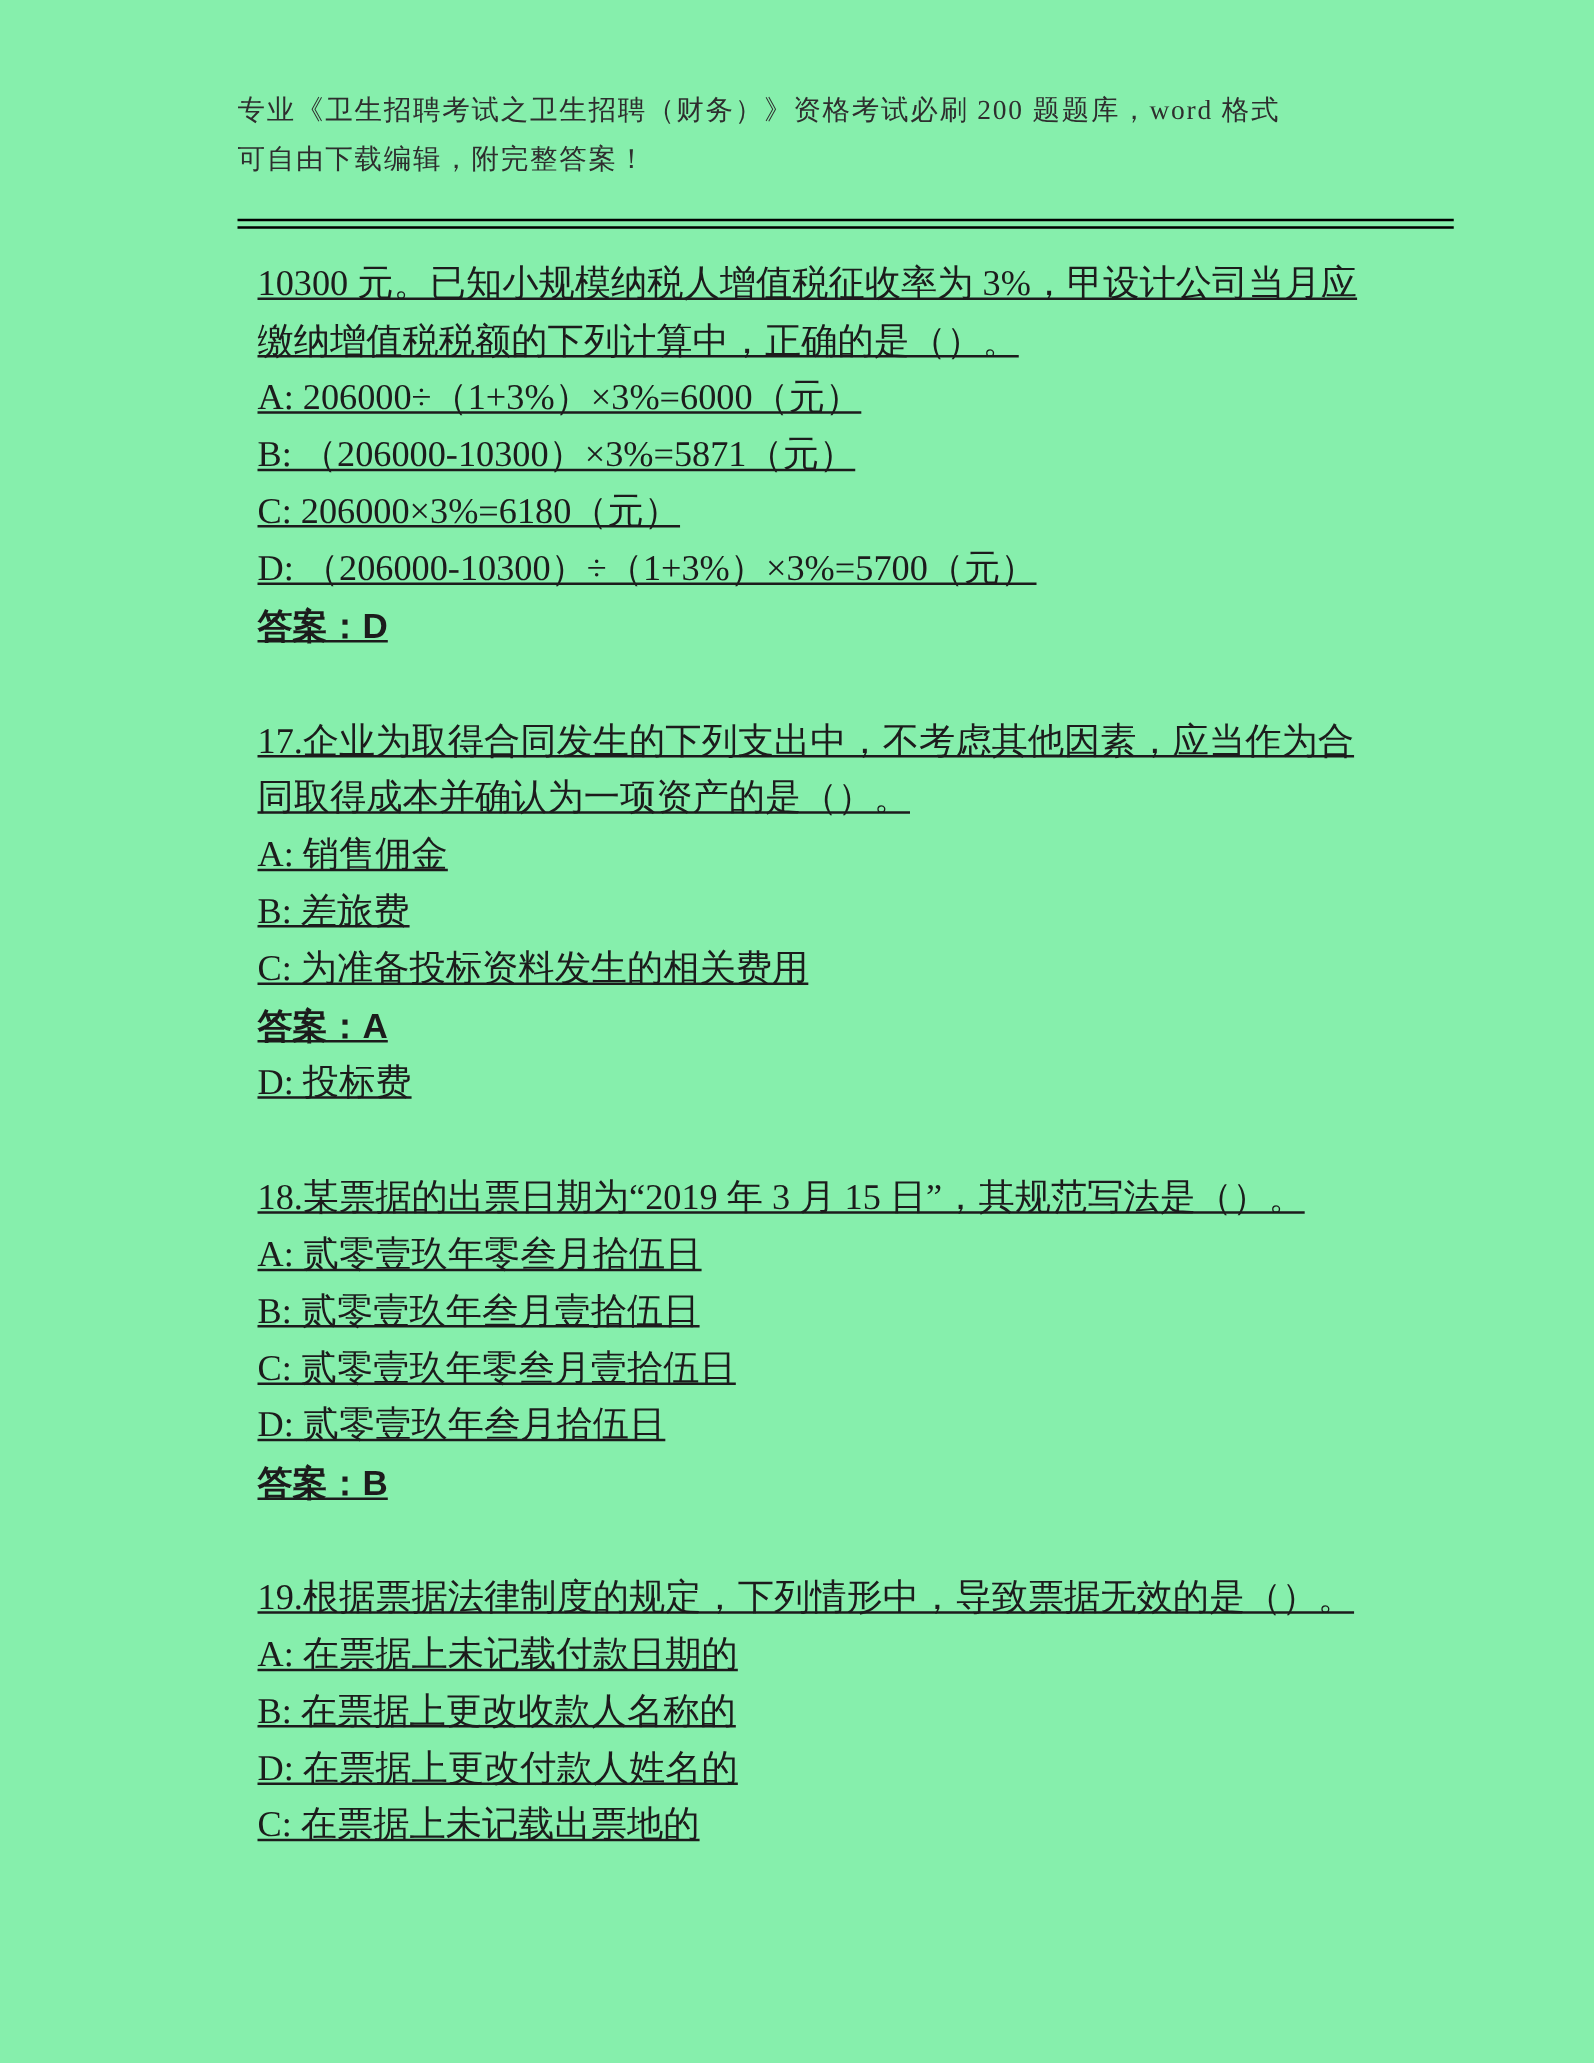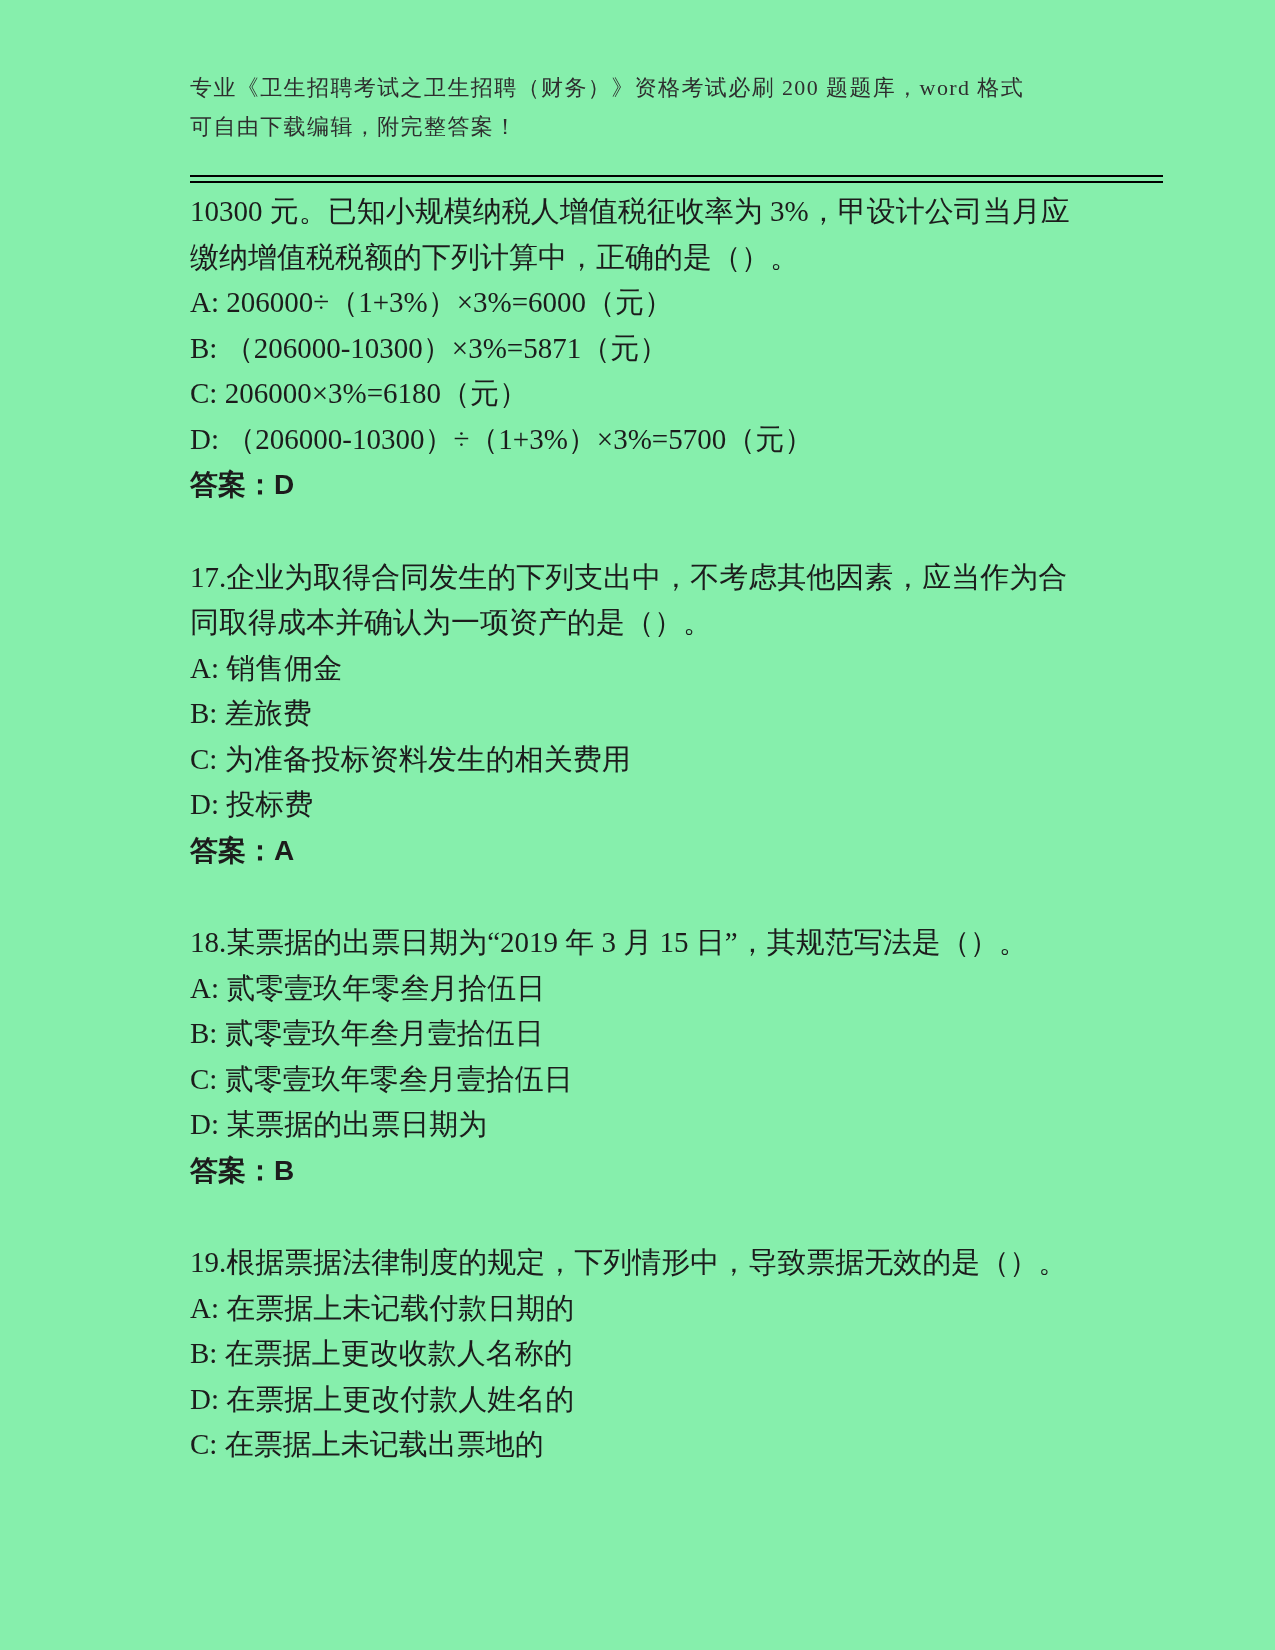--- a/index.html
+++ b/index.html
@@ -39,21 +39,21 @@
     border-top: 2px solid #000000;
     border-bottom: 2px solid #000000;
   }
   
   .doc-body {
     position: absolute;
     left: 190px;
     top: 189px;
     width: 975px;
   }
-  .qblock { margin: 0; }
+  .qblock { margin: 16px; text-decoration: underline; }
   .qblock + .qblock { margin-top: 47px; }
   .line {
     font-size: 29px;
     line-height: 45.5px;
     height: 45.5px;
     white-space: nowrap;
     color: #1c1c1c;
   }
   .answer {
     font-family: "Liberation Sans", "DejaVu Sans", sans-serif;
@@ -84,30 +84,30 @@
       <div class="line">D: （206000-10300）÷（1+3%）×3%=5700（元）</div>
       <div class="line answer">答案：D</div>
     </section>
 
     <section class="qblock">
       <div class="line">17.企业为取得合同发生的下列支出中，不考虑其他因素，应当作为合</div>
       <div class="line">同取得成本并确认为一项资产的是（）。</div>
       <div class="line">A: 销售佣金</div>
       <div class="line">B: 差旅费</div>
       <div class="line">C: 为准备投标资料发生的相关费用</div>
+      <div class="line answer">答案：A</div>
       <div class="line">D: 投标费</div>
-      <div class="line answer">答案：A</div>
     </section>
 
     <section class="qblock">
       <div class="line">18.某票据的出票日期为“2019 年 3 月 15 日”，其规范写法是（）。</div>
       <div class="line">A: 贰零壹玖年零叁月拾伍日</div>
       <div class="line">B: 贰零壹玖年叁月壹拾伍日</div>
       <div class="line">C: 贰零壹玖年零叁月壹拾伍日</div>
-      <div class="line">D: 某票据的出票日期为</div>
+      <div class="line">D: 贰零壹玖年叁月拾伍日</div>
       <div class="line answer">答案：B</div>
     </section>
 
     <section class="qblock">
       <div class="line">19.根据票据法律制度的规定，下列情形中，导致票据无效的是（）。</div>
       <div class="line">A: 在票据上未记载付款日期的</div>
       <div class="line">B: 在票据上更改收款人名称的</div>
       <div class="line">D: 在票据上更改付款人姓名的</div>
       <div class="line">C: 在票据上未记载出票地的</div>
     </section>

